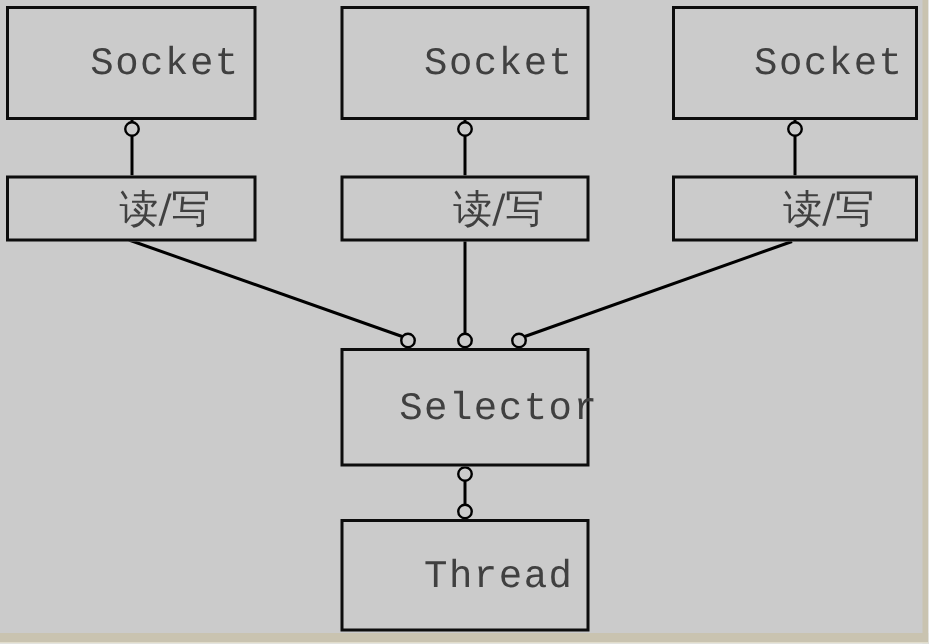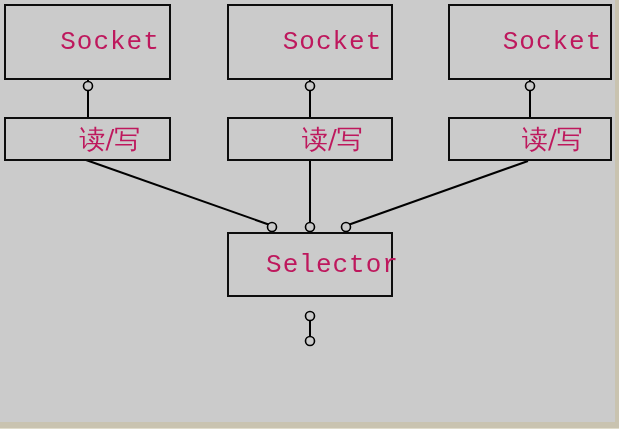--- a/index.html
+++ b/index.html
@@ -30,42 +30,42 @@
     left: 0; top: 0;
     width: 619px; height: 429px;
   }
   .node {
     position: absolute;
     border: 2px solid #0d0d0d;
     background: #cbcbcb;
     display: flex;
     align-items: center;
     justify-content: center;
-    color: #be185d;
+    color: #404040;
     padding-left: 45px;
   }
   .mono-label {
     font-family: "Liberation Mono", "DejaVu Sans Mono", monospace;
     font-size: 26px;
     letter-spacing: 1px;
     white-space: nowrap;
   }
   .cjk-label {
     font-family: "DejaVu Serif", "Liberation Serif", serif;
     font-weight: normal;
     font-size: 26px;
     white-space: nowrap;
   }
   .socket-1 { left: 4px;   top: 4px;   width: 167px; height: 76px; }
   .socket-2 { left: 227px; top: 4px;   width: 166px; height: 76px; }
   .socket-3 { left: 448px; top: 4px;   width: 164px; height: 76px; }
   .rw-1     { left: 4px;   top: 117px; width: 167px; height: 44px; }
   .rw-2     { left: 227px; top: 117px; width: 166px; height: 44px; }
   .rw-3     { left: 448px; top: 117px; width: 164px; height: 44px; }
-  .selector { left: 227px; top: 232px; width: 166px; height: 65px; }
+  .selector { left: 227px; top: 232px; width: 166px; height: 79px; }
   .thread   { left: 227px; top: 346px; width: 166px; height: 75px; }
 </style>
 </head>
 <body>
 
 <div class="canvas">
 
   <svg class="connector-layer" width="619" height="429" viewBox="0 0 619 429">
 
     <line x1="88" y1="80" x2="88" y2="117" stroke="#000" stroke-width="2"></line>
@@ -107,17 +107,20 @@
     <span class="cjk-label">读/写</span>
   </div>
   <div class="node rw-3">
     <span class="cjk-label">读/写</span>
   </div>
 
   <div class="node selector">
     <span class="mono-label">Selector</span>
   </div>
 
+  <div class="node thread">
+    <span class="mono-label">Thread</span>
+  </div>
 
   <div class="edge-right"></div>
   <div class="edge-bottom"></div>
 
 </div>
 
 </body></html>

